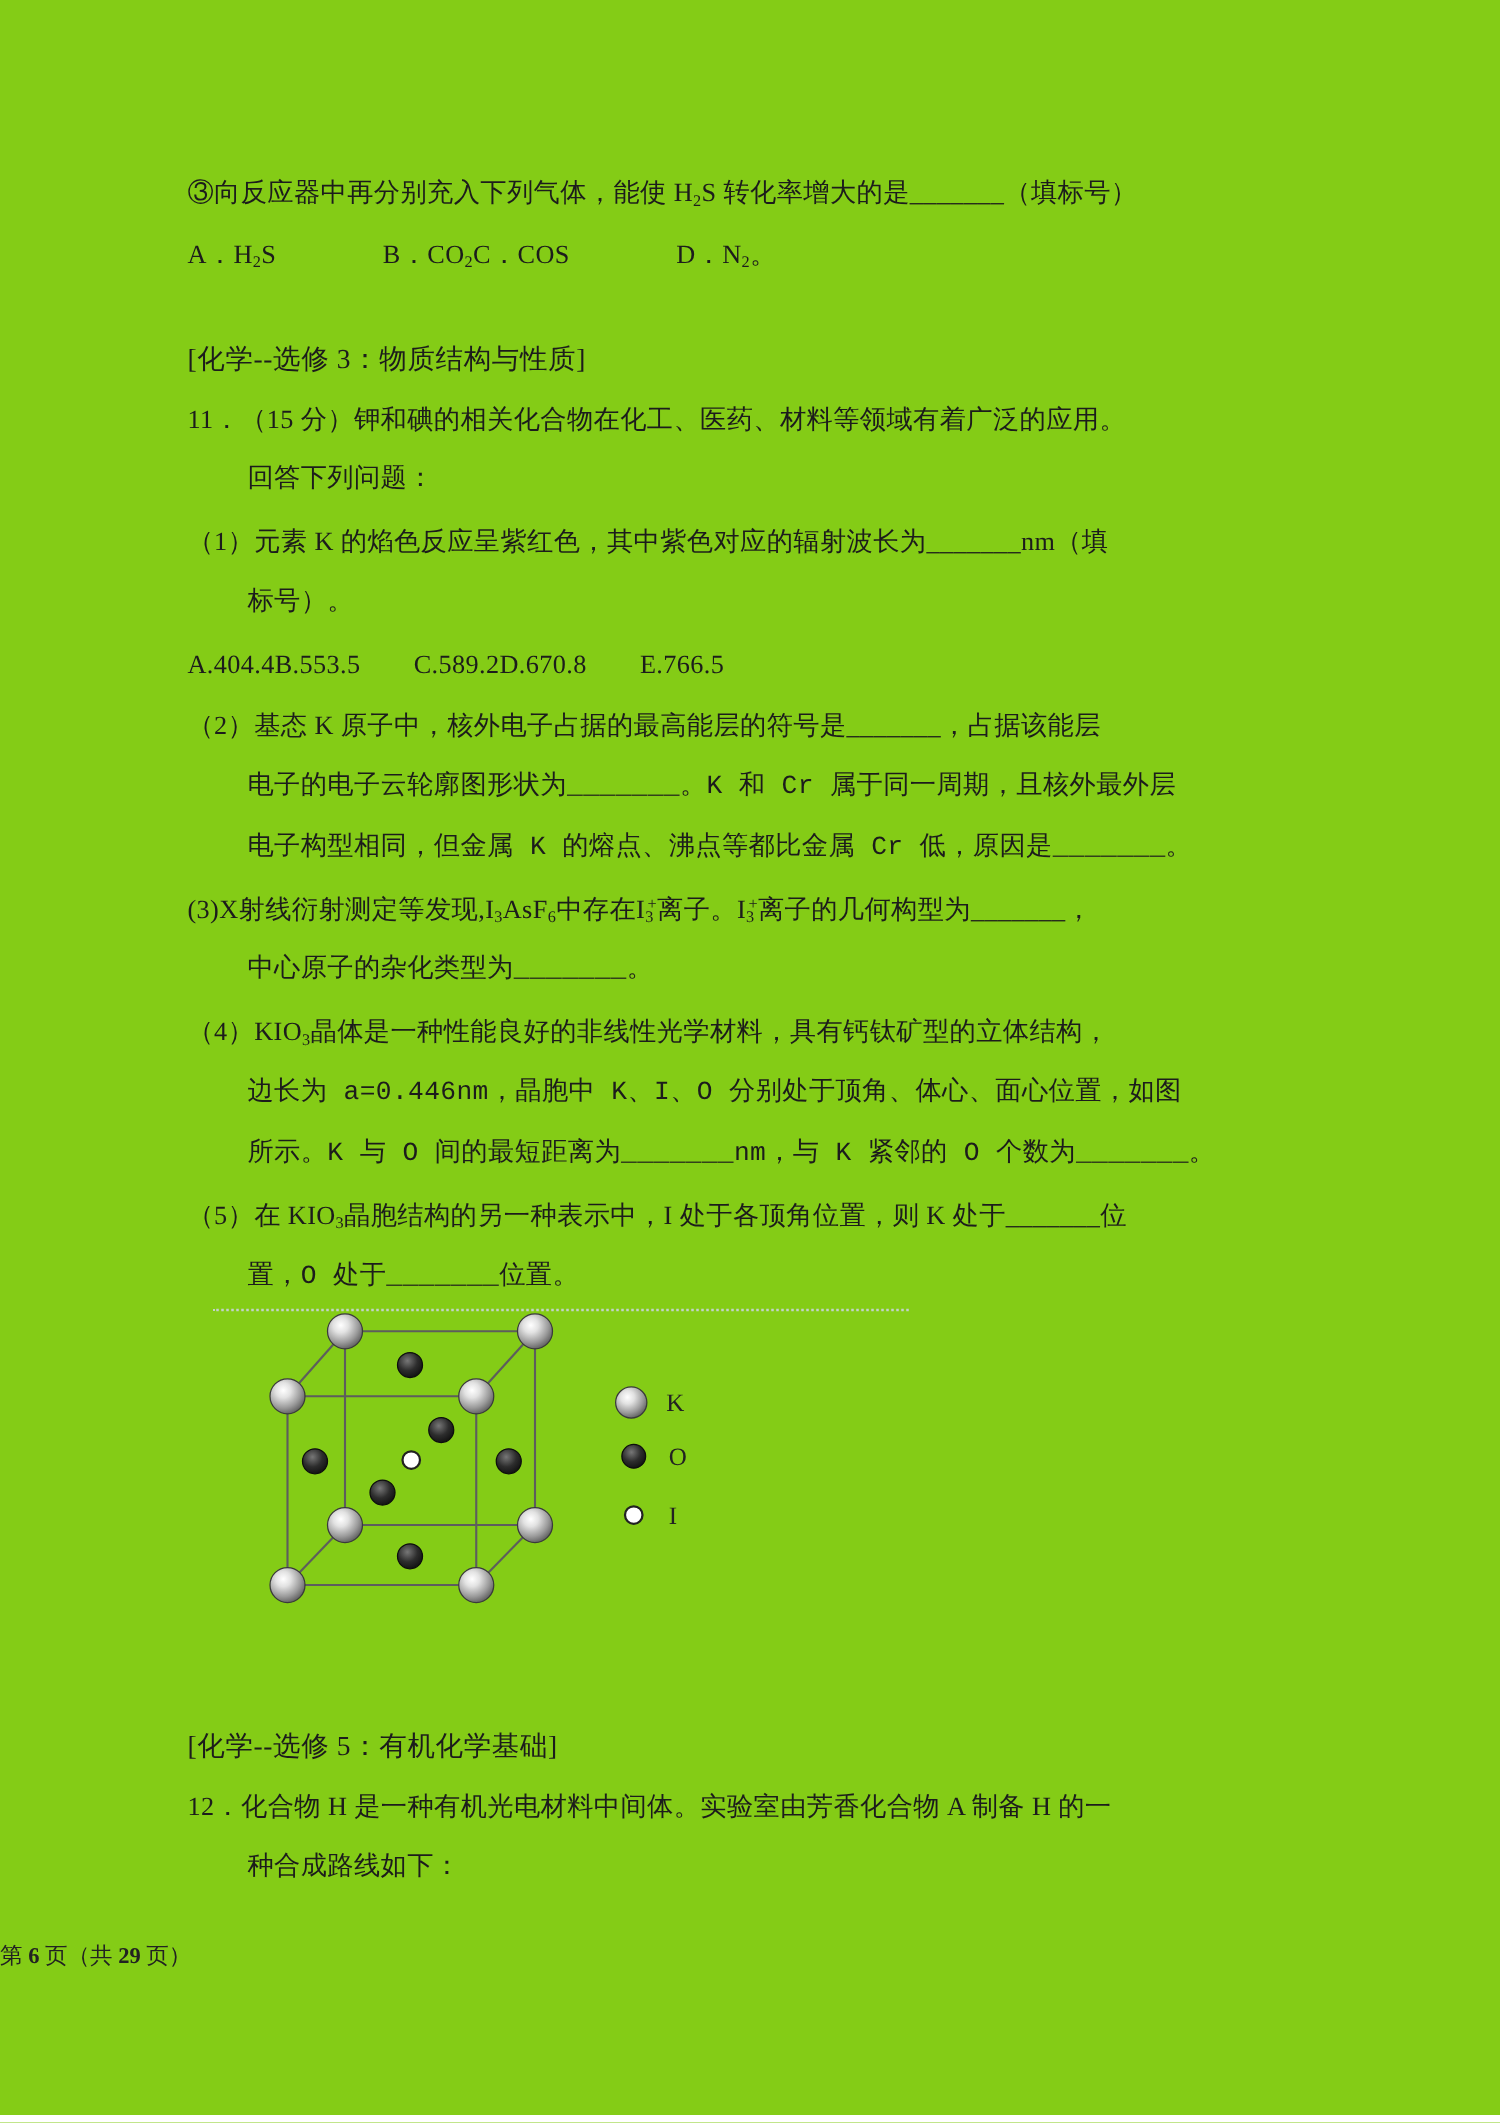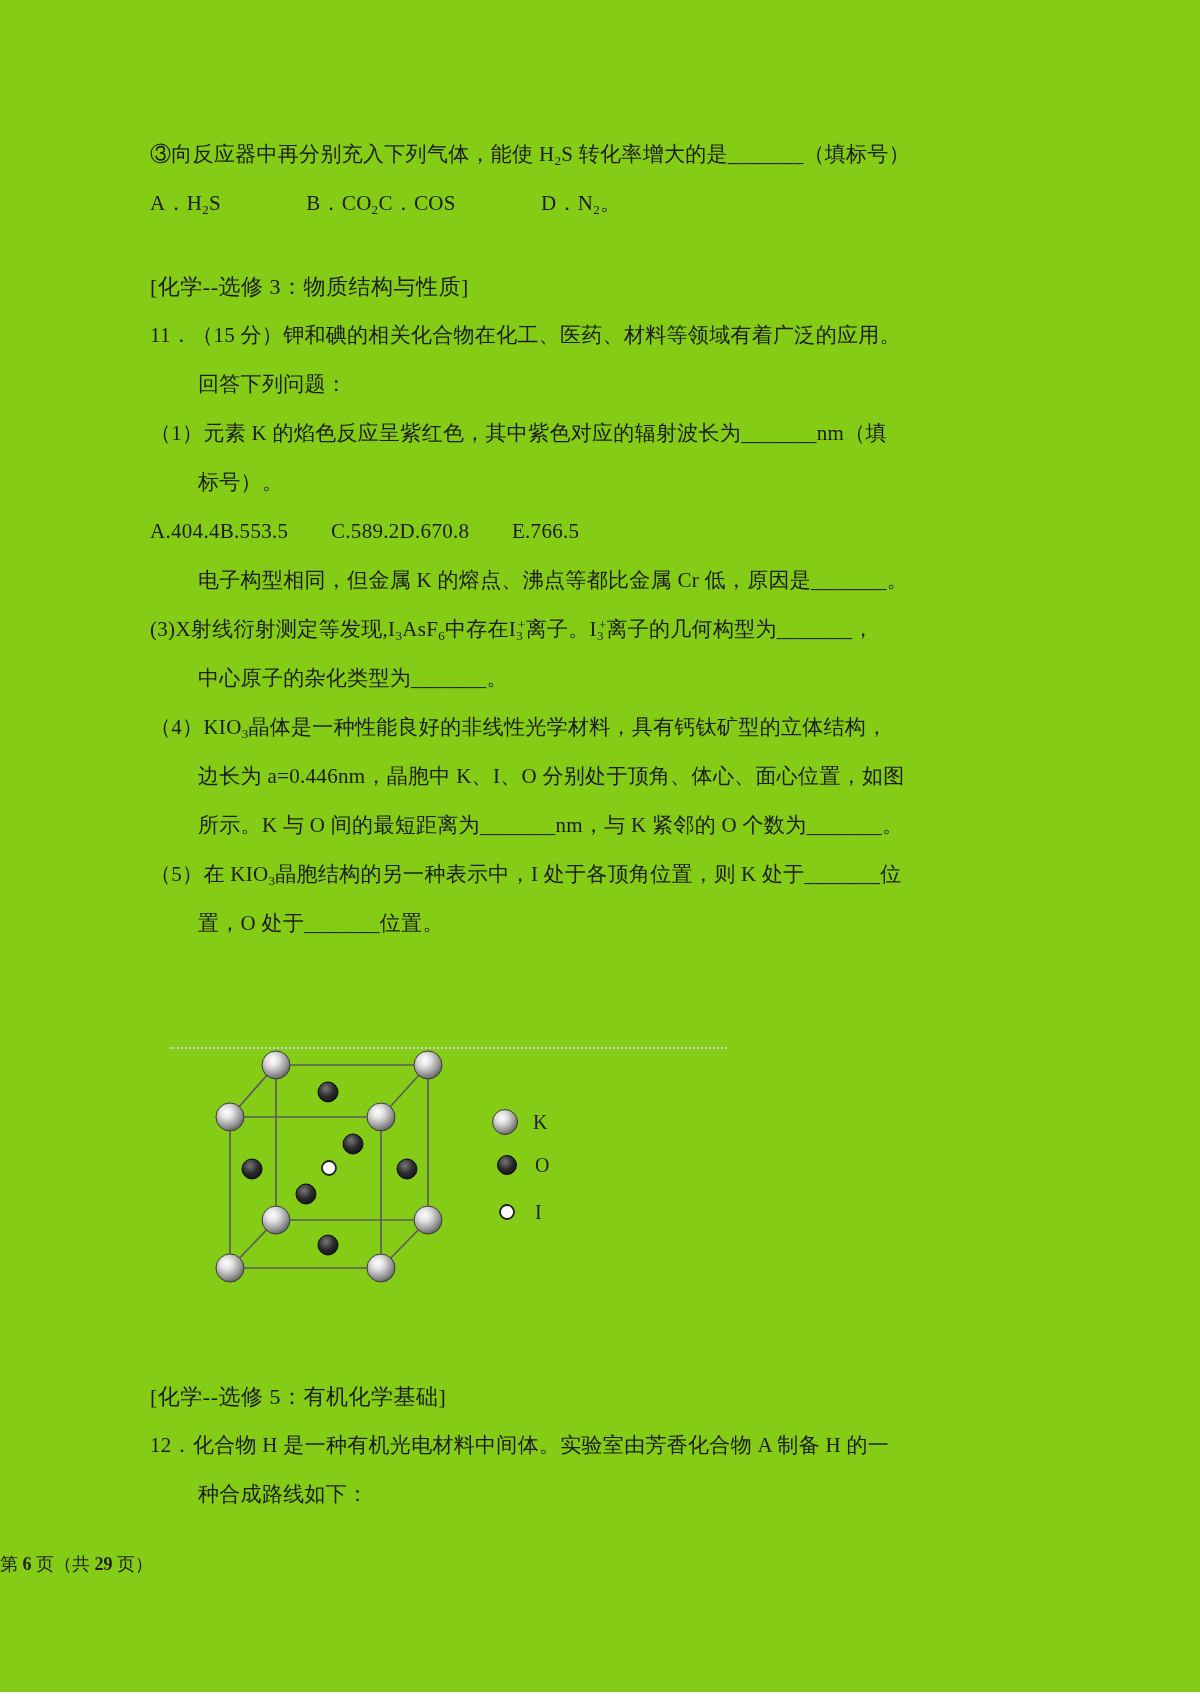--- a/index.html
+++ b/index.html
@@ -13,21 +13,21 @@
   }
   .doc { position:absolute; left:150px; right:140px; }
   #doc-block-1 { top:130px; }
   #doc-block-2 { top:1372px; }
   .line {
     height:49px; line-height:49px;
     font-size:21px;
     white-space:pre;
     letter-spacing:0.3px;
   }
-  .line.ind-b { margin-left:48px; }
+  .line.ind-b { margin-left:48px;font-family:Liberation Mono, monospace; }
   .line.heading { font-weight:normal; font-size:22px; letter-spacing:0.5px; }
   .line.gap { margin-top:34px; }
   sub { font-size:0.62em; vertical-align:-0.28em; line-height:0; }
   sup { font-size:0.62em; vertical-align:0.55em; line-height:0; }
   sup.tight { margin-left:-0.38em; }
   .dotted-sep {
     position:absolute; left:170px; top:1047px; width:557px; height:0;
     border-top:2px dotted #c3d2cd;
   }
   #crystal-svg { position:absolute; left:180px; top:1040px; }
@@ -45,20 +45,22 @@
 
   <div class="doc" id="doc-block-1">
       <div class="line ind-a">③向反应器中再分别充入下列气体，能使 H<sub>2</sub>S 转化率增大的是_______（填标号）</div>
       <div class="line ind-a">A．H<sub>2</sub>S　　　　B．CO<sub>2</sub>C．COS　　　　D．N<sub>2</sub>。</div>
       <div class="line ind-a heading gap">[化学--选修 3：物质结构与性质]</div>
       <div class="line ind-a">11．（15 分）钾和碘的相关化合物在化工、医药、材料等领域有着广泛的应用。</div>
       <div class="line ind-b">回答下列问题：</div>
       <div class="line ind-a">（1）元素 K 的焰色反应呈紫红色，其中紫色对应的辐射波长为_______nm（填</div>
       <div class="line ind-b">标号）。</div>
       <div class="line ind-a">A.404.4B.553.5　　C.589.2D.670.8　　E.766.5</div>
+      <div class="line ind-a">（2）基态 K 原子中，核外电子占据的最高能层的符号是_______，占据该能层</div>
+      <div class="line ind-b">电子的电子云轮廓图形状为_______。K 和 Cr 属于同一周期，且核外最外层</div>
       <div class="line ind-b">电子构型相同，但金属 K 的熔点、沸点等都比金属 Cr 低，原因是_______。</div>
       <div class="line ind-a">(3)X射线衍射测定等发现,I<sub>3</sub>AsF<sub>6</sub>中存在I<sub>3</sub><sup class="tight">+</sup>离子。I<sub>3</sub><sup class="tight">+</sup>离子的几何构型为_______，</div>
       <div class="line ind-b">中心原子的杂化类型为_______。</div>
       <div class="line ind-a">（4）KIO<sub>3</sub>晶体是一种性能良好的非线性光学材料，具有钙钛矿型的立体结构，</div>
       <div class="line ind-b">边长为 a=0.446nm，晶胞中 K、I、O 分别处于顶角、体心、面心位置，如图</div>
       <div class="line ind-b">所示。K 与 O 间的最短距离为_______nm，与 K 紧邻的 O 个数为_______。</div>
       <div class="line ind-a">（5）在 KIO<sub>3</sub>晶胞结构的另一种表示中，I 处于各顶角位置，则 K 处于_______位</div>
       <div class="line ind-b">置，O 处于_______位置。</div>
     </div>
 

